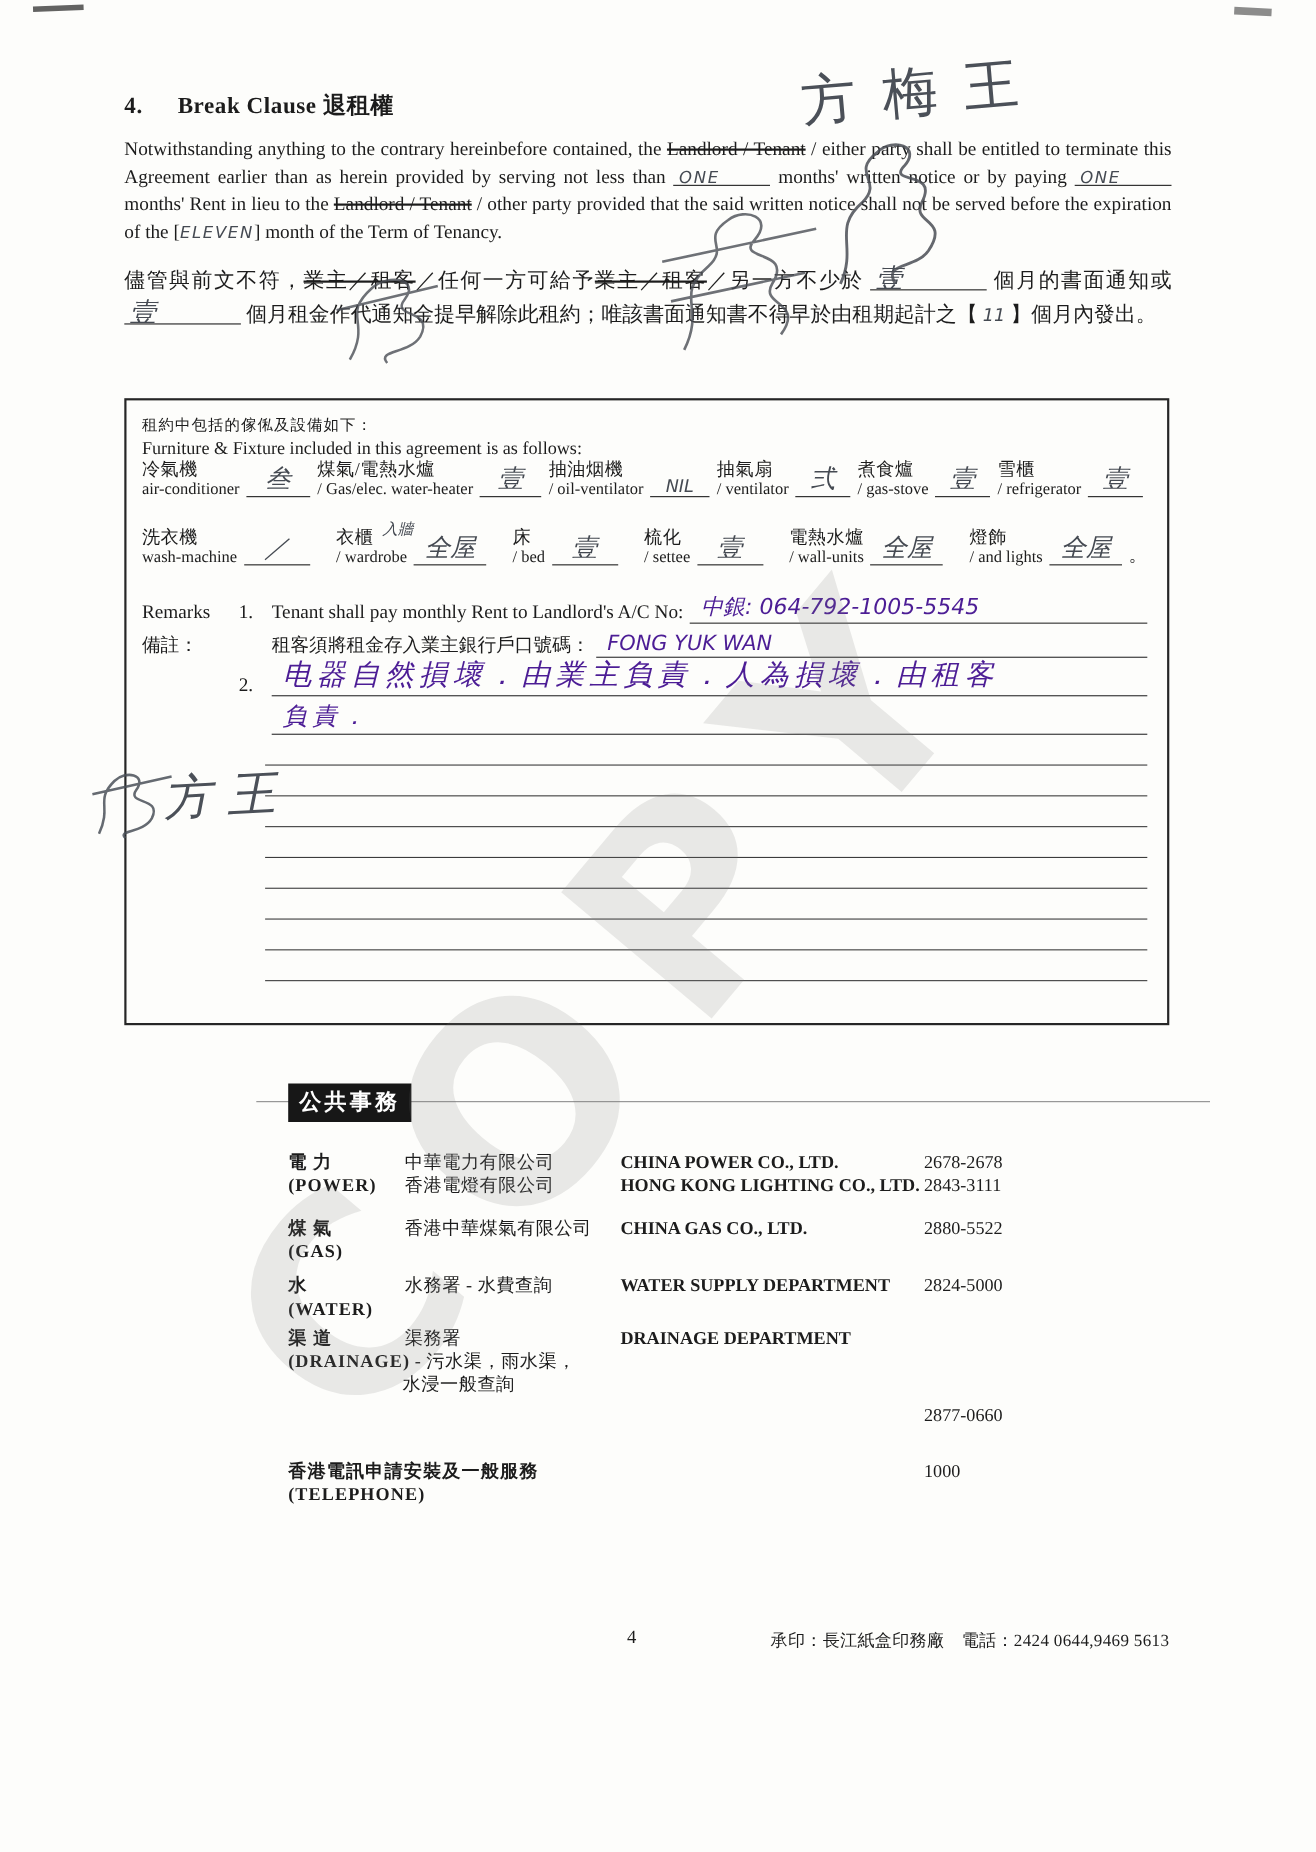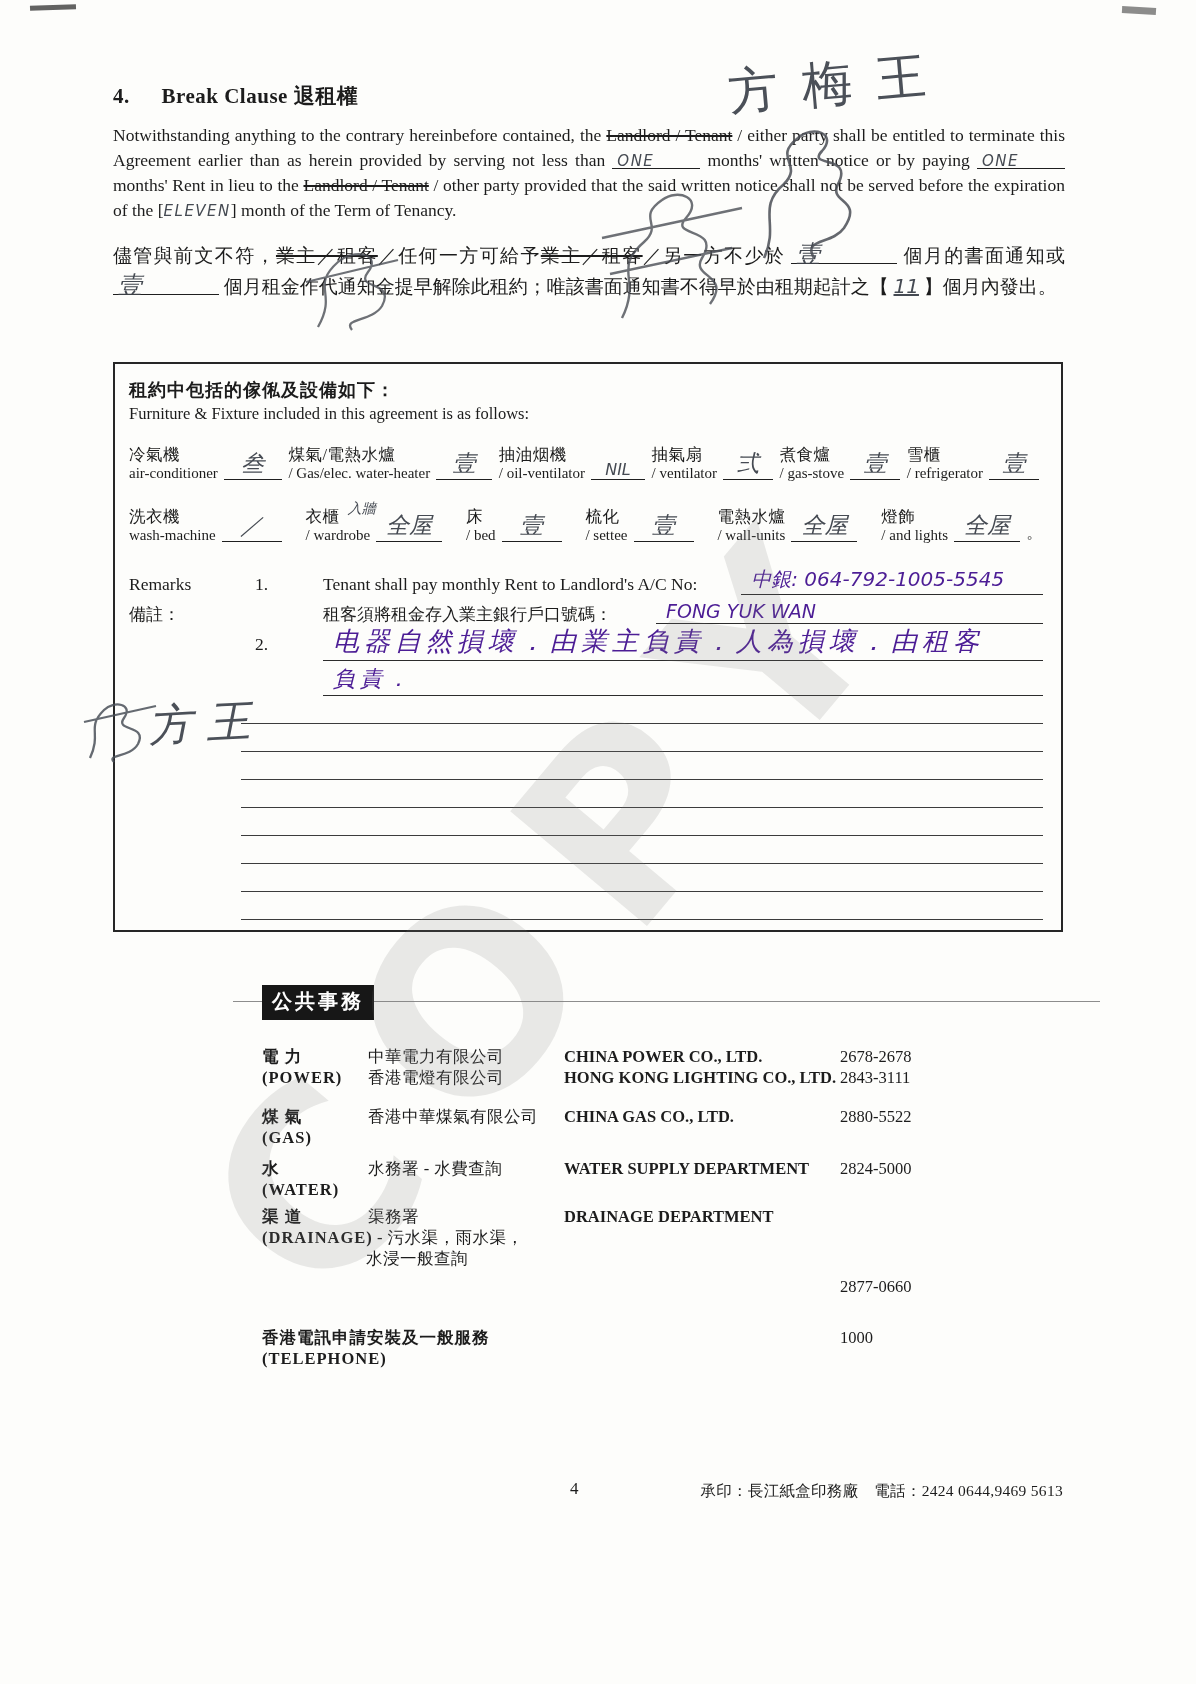--- a/index.html
+++ b/index.html
@@ -26,38 +26,38 @@
        padding:0 5px;line-height:14px;}
   .hw{font-family:"DejaVu Sans",sans-serif;font-style:italic;color:#454a52;}
   .hw-sm{font-size:15px;letter-spacing:1.5px;}
   .hw-zh{font-size:24px;font-style:italic;}
   .hw-sign-top{position:absolute;left:728px;top:50px;font-size:50px;letter-spacing:24px;
        transform:rotate(-5deg);color:#4b5058;z-index:3;}
   .scribble{position:absolute;z-index:3;}
   
   .fbox{position:absolute;left:113px;top:362px;width:950px;height:570px;border:2px solid #262626;
        box-sizing:border-box;padding:14px 18px 0 14px;}
-  .fbox-tzh{font-size:18px;letter-spacing:1px;font-weight:bold;}
+  .fbox-tzh{font-size:14px;letter-spacing:1px;}
   .fbox-ten{font-size:16.5px;margin-top:2px;}
-  .frow{display:flex;justify-content:space-between;align-items:flex-end;margin-top:22px;}
+  .frow{display:flex;justify-content:space-between;align-items:flex-end;}
   .frow2{margin-top:26px;}
   .fitem{display:flex;align-items:flex-end;}
   .flabels{display:flex;flex-direction:column;line-height:1.15;}
   .fzh{font-size:16.5px;letter-spacing:.5px;}
   .fen{font-size:15px;}
   .fblank{position:relative;border-bottom:1.5px solid #1f1f1f;min-width:52px;height:6px;
        margin:0 4px 2px 6px;}
   .fhw{position:absolute;left:50%;bottom:0;transform:translateX(-50%);white-space:nowrap;
        font-family:"DejaVu Sans",sans-serif;font-style:italic;color:#454a52;font-size:23px;}
   .fnote{position:absolute;left:30%;bottom:26px;font-size:14px;color:#454a52;
        font-family:"DejaVu Sans",sans-serif;font-style:italic;white-space:nowrap;}
   .fperiod{font-size:17px;margin-left:2px;}
   
   .remarks{margin-top:30px;font-size:17.5px;}
-  .rrow{display:flex;align-items:flex-start;margin-top:8px;gap:38px;}
+  .rrow{display:flex;align-items:flex-end;margin-top:8px;}
   .rlabel{width:88px;flex:none;}
   .rnum{width:30px;flex:none;}
   .rfill{flex:1;border-bottom:1.3px solid #2c2c2c;position:relative;height:20px;}
   .rfill .hwv{position:absolute;left:10px;bottom:1px;white-space:nowrap;
        font-family:"DejaVu Sans",sans-serif;font-style:italic;color:#4c1d95;font-size:19px;}
   .rtext{flex:none;padding-right:6px;}
   .rzh{font-size:17px;}
   .rline{height:27px;border-bottom:1.2px solid #3c3c3c;margin-left:112px;}
   .margin-sign{position:absolute;left:148px;top:694px;font-size:44px;letter-spacing:14px;
        color:#4b5058;transform:rotate(-3deg);z-index:3;font-family:"DejaVu Sans",sans-serif;font-style:italic;}
@@ -119,21 +119,21 @@
       <span class="blank-inline"><span class="hw hw-sm">ONE</span></span>
       <span>months' Rent in lieu to the </span><span class="struck">Landlord / Tenant</span><span> / other party provided that the said written notice shall not be served before the expiration of the [</span><span class="hw hw-sm">ELEVEN</span><span>] month of the Term of Tenancy.</span>
     </div>
 
     <div class="para-zh">
       <span>儘管與前文不符，</span><span class="struck">業主／租客</span><span>／任何一方可給予</span><span class="struck">業主／租客</span><span>／另一方不少於</span>
       <span class="blank-inline" style="min-width:96px;"><span class="hw hw-zh">壹</span></span>
       <span>個月的書面通知或</span>
       <span class="blank-inline" style="min-width:96px;"><span class="hw hw-zh">壹</span></span>
       <span>個月租金作代通知金提早解除此租約；唯該書面通知書不得早於由租期起計之【</span>
-      <span class="hw" style="font-size:20px;text-decoration:underline;">11</span>
+      <span class="hw" style="font-size:16px;">11</span>
       <span>】個月內發出。</span>
     </div>
   </div>
 
   <div class="fbox">
     <div class="fbox-tzh">租約中包括的傢俬及設備如下：</div>
     <div class="fbox-ten">Furniture &amp; Fixture included in this agreement is as follows:</div>
 
     <div class="frow">
       <span class="fitem">

